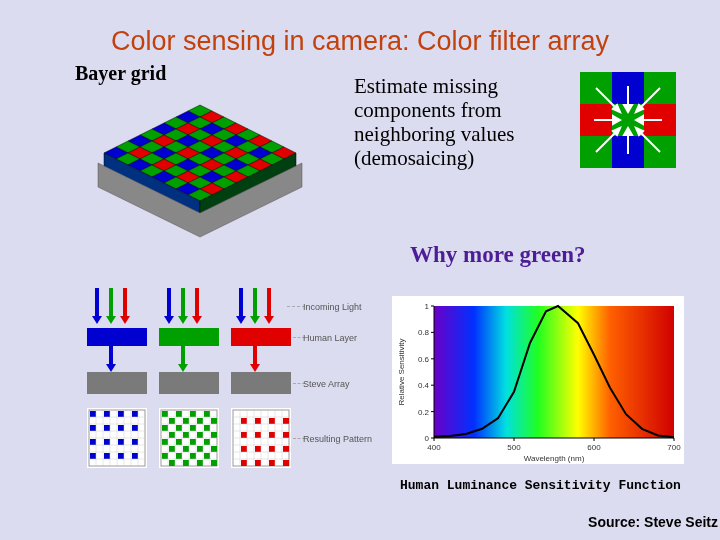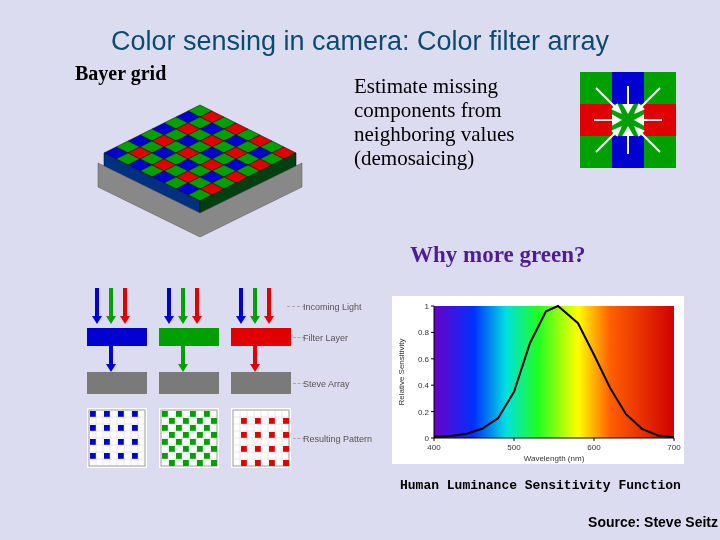--- a/index.html
+++ b/index.html
@@ -10,21 +10,21 @@
     font-family: Arial, Helvetica, sans-serif;
     position: relative;
     overflow: hidden;
   }
   .title {
     position: absolute;
     top: 26px;
     left: 0; right: 0;
     text-align: center;
     font-size: 27px;
-    color: #0c4a6e;
+    color: #c2410c;
   }
   .subtitle {
     position: absolute;
     top: 62px;
     left: 75px;
     font-family: "Times New Roman", serif;
     font-size: 20px;
     font-weight: bold;
     color: #000;
   }
@@ -280,21 +280,21 @@
       </g>
     </g>
   </svg>
   <div class="dash" style="top:18px;left:200px;width:18px"></div>
   <div class="layer-label" style="top:14px">Incoming Light</div>
 
   <div class="filter-block" style="top:40px;left:0;background:#0000d0"></div>
   <div class="filter-block" style="top:40px;left:72px;background:#00a000"></div>
   <div class="filter-block" style="top:40px;left:144px;background:#e00000"></div>
   <div class="dash" style="top:49px;left:206px;width:12px"></div>
-  <div class="layer-label" style="top:45px">Filter Layer</div>
+  <div class="layer-label" style="top:45px">Human Layer</div>
 
   <svg width="210" height="30" style="position:absolute;top:58px;left:0">
     <line x1="24" y1="0" x2="24" y2="20" stroke="#0000d0" stroke-width="4"></line>
       <polygon points="24,26 19,18 29,18" fill="#0000d0"></polygon>
     <line x1="96" y1="0" x2="96" y2="20" stroke="#00a000" stroke-width="4"></line>
       <polygon points="96,26 91,18 101,18" fill="#00a000"></polygon>
     <line x1="168" y1="0" x2="168" y2="20" stroke="#e00000" stroke-width="4"></line>
       <polygon points="168,26 163,18 173,18" fill="#e00000"></polygon>
   </svg>
 

